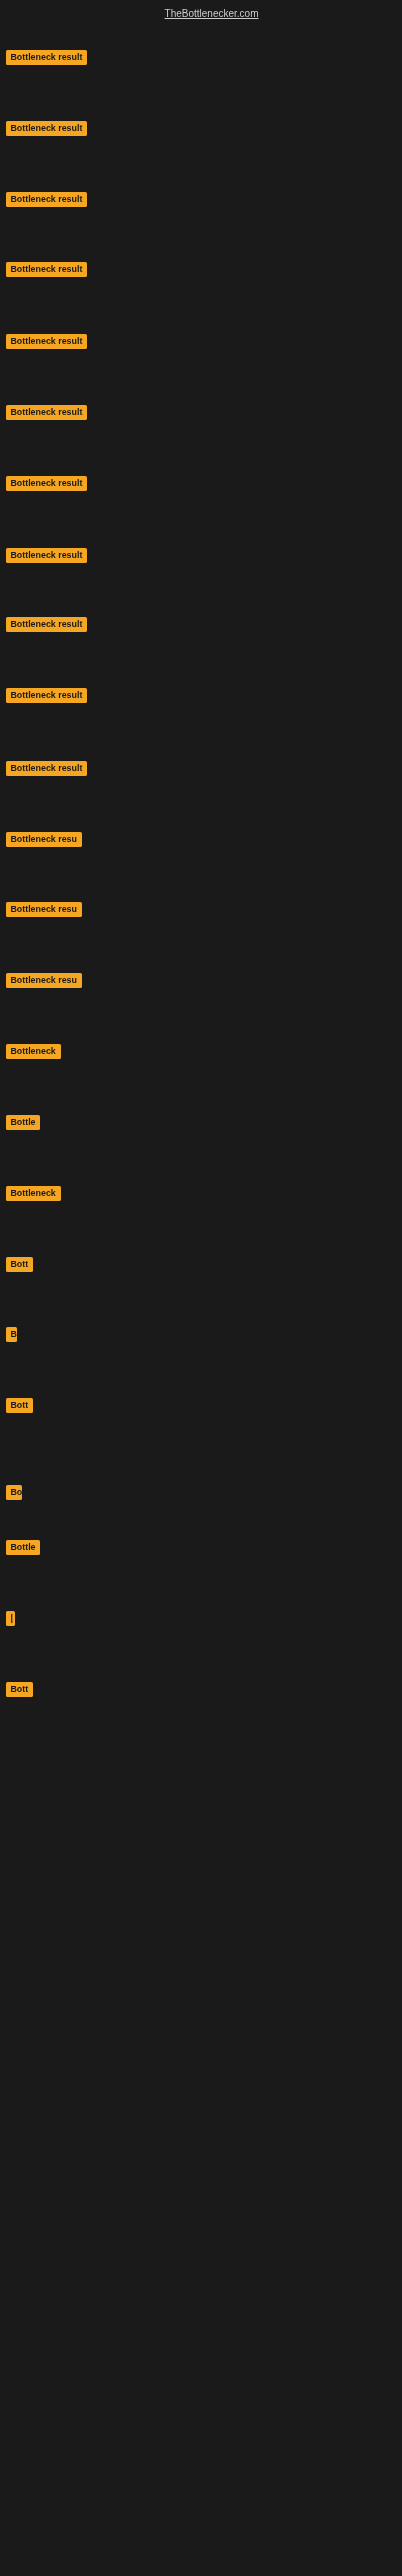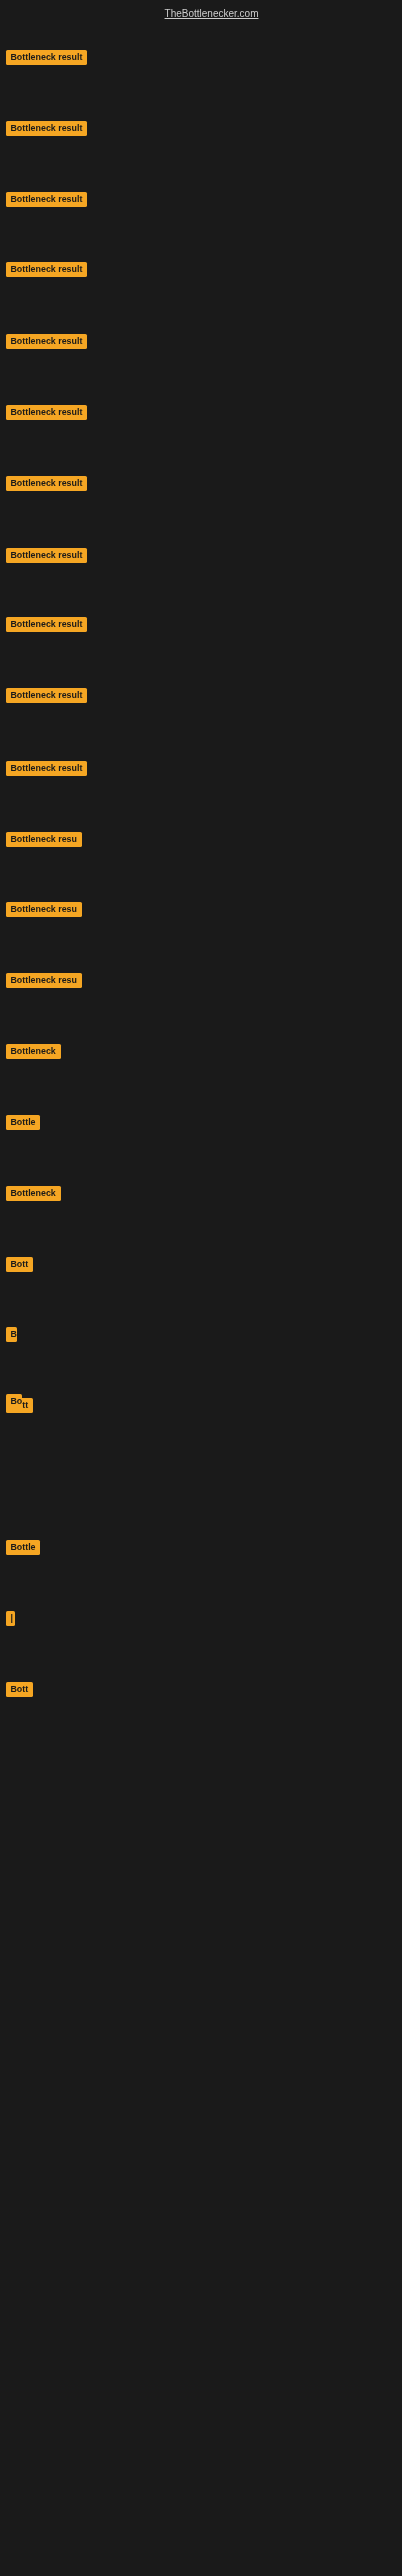--- a/index.html
+++ b/index.html
@@ -64,18 +64,18 @@
     <div class="result-item" style="top: 757px;"><span class="bottleneck-badge" style="max-width: 93px;">Bottleneck result</span></div>
     <div class="result-item" style="top: 828px;"><span class="bottleneck-badge" style="max-width: 76px;">Bottleneck resu</span></div>
     <div class="result-item" style="top: 898px;"><span class="bottleneck-badge" style="max-width: 76px;">Bottleneck resu</span></div>
     <div class="result-item" style="top: 969px;"><span class="bottleneck-badge" style="max-width: 76px;">Bottleneck resu</span></div>
     <div class="result-item" style="top: 1040px;"><span class="bottleneck-badge" style="max-width: 58px;">Bottleneck</span></div>
     <div class="result-item" style="top: 1111px; text-decoration: underline;"><span class="bottleneck-badge" style="max-width: 39px;">Bottle</span></div>
     <div class="result-item" style="top: 1182px;"><span class="bottleneck-badge" style="max-width: 58px;">Bottleneck</span></div>
     <div class="result-item" style="top: 1253px;"><span class="bottleneck-badge" style="max-width: 27px;">Bott</span></div>
     <div class="result-item" style="top: 1323px;"><span class="bottleneck-badge" style="max-width: 11.3px;">B</span></div>
     <div class="result-item" style="top: 1394px;"><span class="bottleneck-badge" style="max-width: 27px;">Bott</span></div>
-    <div class="result-item" style="top: 1390px;"><span class="bottleneck-badge" style="max-width: 16px;">Bo</span></div>
+    <div class="result-item" style="top: 1481px;"><span class="bottleneck-badge" style="max-width: 16px;">Bo</span></div>
     <div class="result-item" style="top: 1536px;"><span class="bottleneck-badge" style="max-width: 42px;">Bottle</span></div>
     <div class="result-item" style="top: 1607px;"><span class="bottleneck-badge" style="max-width: 6.4px;">|</span></div>
     <div class="result-item" style="top: 1678px;"><span class="bottleneck-badge" style="max-width: 27px;">Bott</span></div>
   </div>
 
 
 </body></html>

